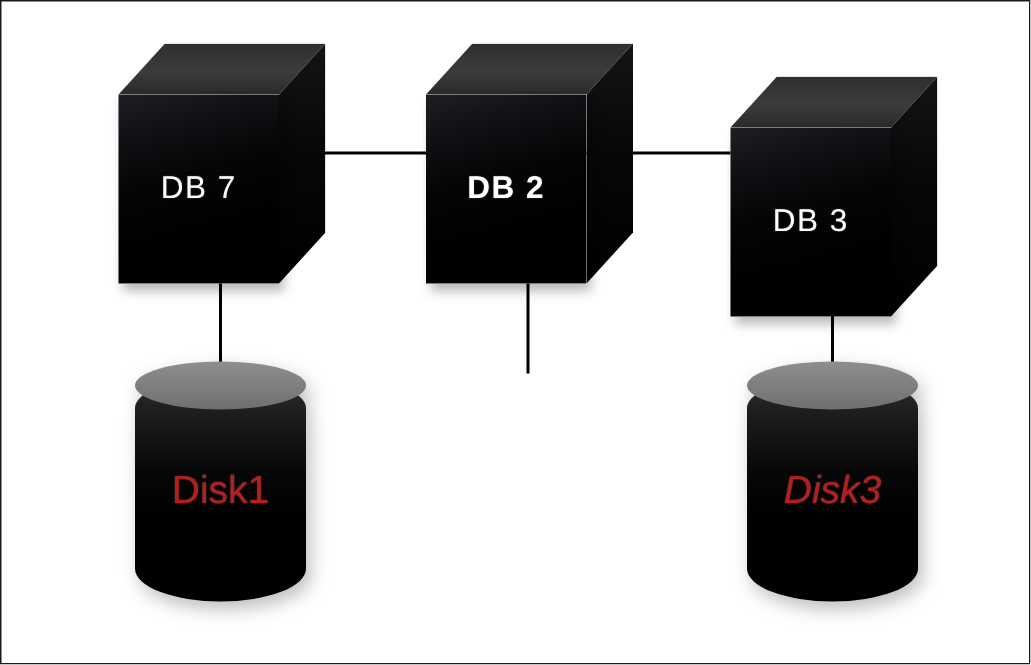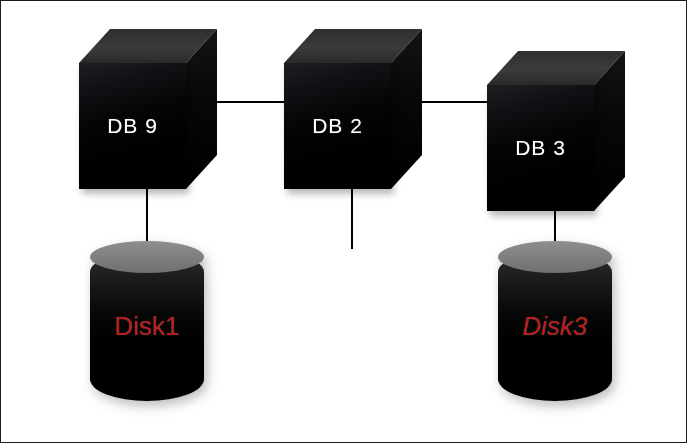--- a/index.html
+++ b/index.html
@@ -137,24 +137,24 @@
     <div class="connector-h" style="left:390px; top:100px; width:96px;"></div>
 
     <div class="connector-v" style="left:145px; top:188px; height:60px;"></div>
     <div class="connector-v" style="left:350px; top:188px; height:60px;"></div>
     <div class="connector-v" style="left:553px; top:188px; height:60px;"></div>
 
     <div class="cube" style="left:78px; top:28px;">
       <div class="cube-top-face"></div>
       <div class="cube-right-face"></div>
       <div class="cube-front-face"></div>
-      <div class="cube-label">DB 9</div>
+      <div class="cube-label">DB 7</div>
     </div>
 
-    <div class="cube" style="left:283px; top:28px;">
+    <div class="cube" style="left:283px; top:28px;font-weight:bold;">
       <div class="cube-top-face"></div>
       <div class="cube-right-face"></div>
       <div class="cube-front-face"></div>
       <div class="cube-label">DB 2</div>
     </div>
 
     <div class="cube" style="left:486px; top:28px;margin-top:22px;">
       <div class="cube-top-face"></div>
       <div class="cube-right-face"></div>
       <div class="cube-front-face"></div>

